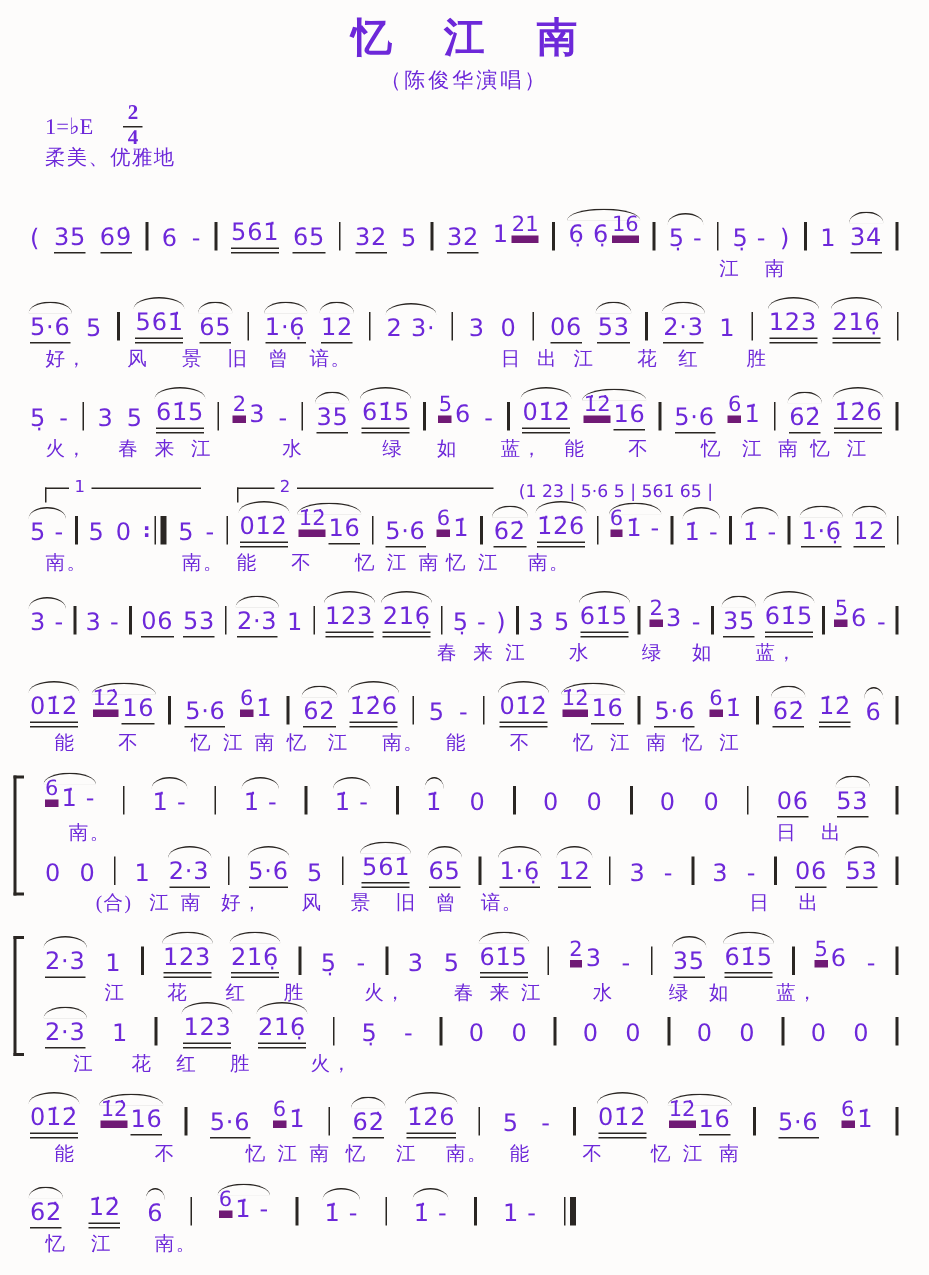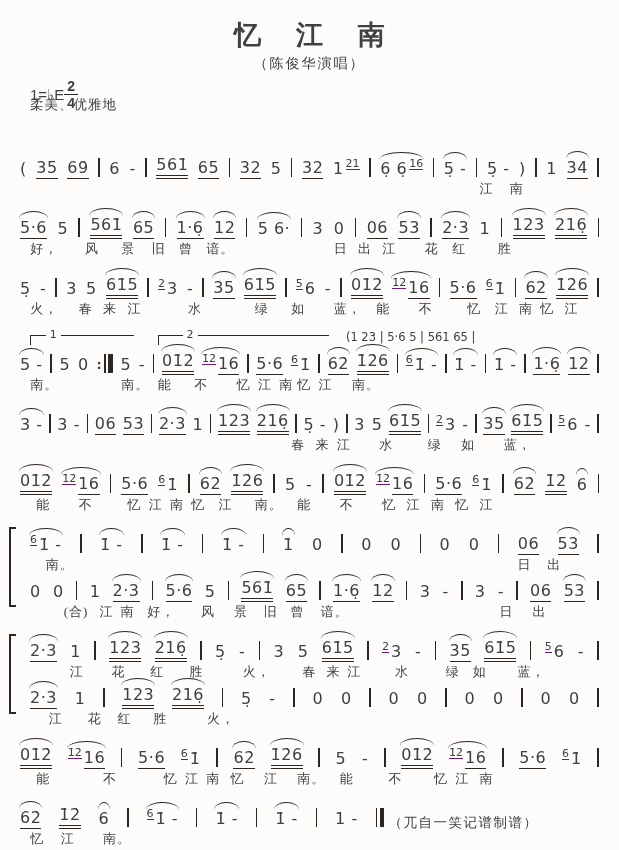--- a/index.html
+++ b/index.html
@@ -1,44 +1,44 @@
 <!DOCTYPE html>
 <html><head>
 <meta charset="utf-8">
 <style>
   html,body{margin:0;padding:0;}
   .page{
     width:619px;height:850px;background:#fdfcfb;position:relative;overflow:hidden;
-    font-family:"Liberation Serif",serif;color:#404040;box-sizing:border-box;
-    padding-top:17px;
+    font-family:"Liberation Serif",serif;color:#6d28d9;box-sizing:border-box;
+    padding-top:7px;
   }
   
   .title{ text-align:center;font-size:27px;font-weight:bold;letter-spacing:14px;text-indent:14px;}
   .subtitle{text-align:center;font-size:14px;margin-top:2px;letter-spacing:2px;}
   .head-row{display:flex;justify-content:space-between;align-items:flex-start;padding:2px 30px 0 30px;height:58px;}
-  .keytime{font-family:Liberation Sans, sans-serif;font-size:15px;display:flex;align-items:center;gap:0;margin-top:4px;}
+  .keytime{font-family:Liberation Serif, serif;font-size:15px;display:flex;align-items:center;gap:20px;margin-top:4px;}
   .timesig{display:inline-flex;flex-direction:column;align-items:center;line-height:1;font-weight:bold;font-size:14px;}
   .timesig .num{border-bottom:1.4px solid #2a2623;padding:0 3px 1px 3px;}
   .timesig .den{padding-top:1px;}
   .expression{position:absolute;left:30px;top:96px;font-size:13.5px;letter-spacing:1px;}
   .credits{text-align:right;font-size:14.5px;line-height:1.7;letter-spacing:3px;}
   
   #score{padding:0 6px;margin-top:16px;}
   .line{margin-top:13px;position:relative;}
   .above-row{position:relative;height:16px;}
   .notes-row{display:flex;justify-content:space-between;align-items:flex-end;padding:0 14px;height:30px;position:relative;}
   .lyrics-row{position:relative;height:17px;font-size:13px;letter-spacing:1px;}
   .lyr{position:absolute;top:1px;white-space:nowrap;}
   .tok{position:relative;font-family:"DejaVu Sans",sans-serif;font-size:16px;line-height:1.15;white-space:pre;letter-spacing:0.5px;}
   .tok .main{display:inline-block;padding-bottom:1px;}
   .tok .main.u1{border-bottom:1.5px solid #2a2623;}
   .tok .main.u2{border-bottom:4px double #2a2623;}
   .tok.arc::before{content:"";position:absolute;left:-1px;right:-1px;top:-8px;height:7px;
     border-top:1.6px solid #2a2623;border-radius:50% 50% 0 0 / 100% 100% 0 0;}
-  .grace{display:inline-block;font-size:11px;transform:translateY(-7px);border-bottom:1px solid #701a75;margin-right:2px;letter-spacing:0;line-height:1;}
+  .grace{display:inline-block;font-size:14px;transform:translateY(-7px);border-bottom:5px solid #701a75;margin-right:2px;letter-spacing:0;line-height:1;}
   .grace.after{margin-right:0;margin-left:2px;}
   .sym{display:inline-flex;align-items:flex-end;margin-bottom:2px;}
   .sym.bar i,.sym i{display:inline-block;}
   .sym .thin{width:1.5px;height:19px;background:#2a2623;}
   .sym .thick{width:4.5px;height:19px;background:#2a2623;margin-left:2.5px;}
   .sym .rdots{font-style:normal;font-weight:bold;font-family:"DejaVu Sans",sans-serif;font-size:13px;line-height:17px;margin-right:2.5px;}
   .volta{position:absolute;top:6px;height:9px;border-top:1.3px solid #2a2623;border-left:1.3px solid #2a2623;}
   .volta .num{position:absolute;top:-8px;left:14%;background:#fdfcfb;padding:0 4px;font-size:11px;font-family:"DejaVu Sans",sans-serif;line-height:1.2;}
   .cue{position:absolute;top:1px;font-family:"DejaVu Sans",sans-serif;font-size:11.5px;white-space:pre;}
   .tempo{position:absolute;top:0;font-size:13px;letter-spacing:1px;}
@@ -127,21 +127,21 @@
           <span class="tok arc"><span class="main u2">561̇</span></span>
           <span class="tok arc"><span class="main u1">65</span></span>
           <span class="sym bar">
             <i class="thin"></i>
           </span>
           <span class="tok arc"><span class="main u1">1·6̣</span></span>
           <span class="tok arc"><span class="main u1">12</span></span>
           <span class="sym bar">
             <i class="thin"></i>
           </span>
-          <span class="tok arc"><span class="main u0">5 6·</span></span>
+          <span class="tok arc"><span class="main u0">2 3·</span></span>
           <span class="sym bar">
             <i class="thin"></i>
           </span>
           <span class="tok"><span class="main u0">3</span></span>
           <span class="tok"><span class="main u0">0</span></span>
           <span class="sym bar">
             <i class="thin"></i>
           </span>
           <span class="tok"><span class="main u1">06</span></span>
           <span class="tok arc"><span class="main u1">53</span></span>
@@ -702,21 +702,20 @@
           <span class="tok arc"><span class="main u0">1̇ -</span></span>
           <span class="sym bar">
             <i class="thin"></i>
           </span>
           <span class="tok"><span class="main u0">1 -</span></span>
           <span class="sym final">
             <i class="thin"></i>
             <i class="thick"></i>
           </span>
         </div>
-        <span class="credit" style="left: 63%; position: absolute; bottom: 14px;">（兀自一笑记谱制谱）</span>
         <div class="lyrics-row">
           <span class="lyr" style="left: 4%;">忆</span>
           <span class="lyr" style="left: 9%;">江</span>
           <span class="lyr" style="left: 16%;">南。</span>
         </div>
       </div>
     </div>
 </div>
 
 </body></html>

